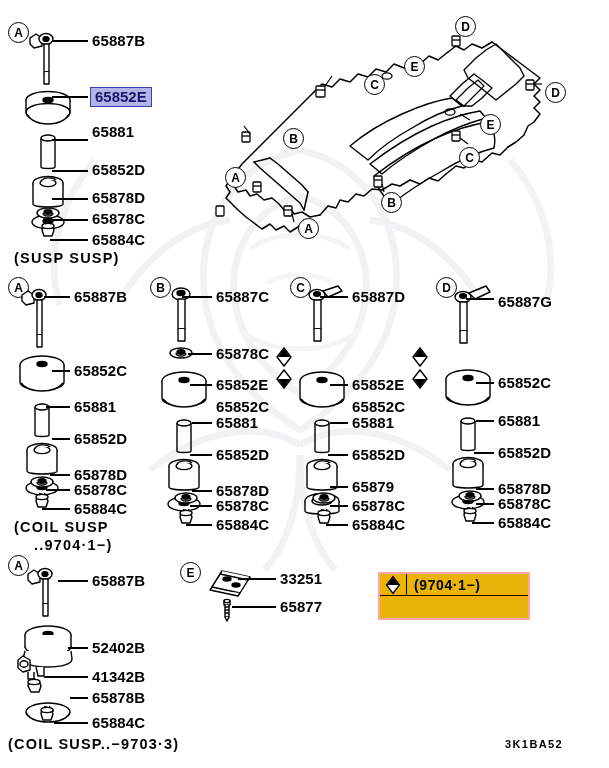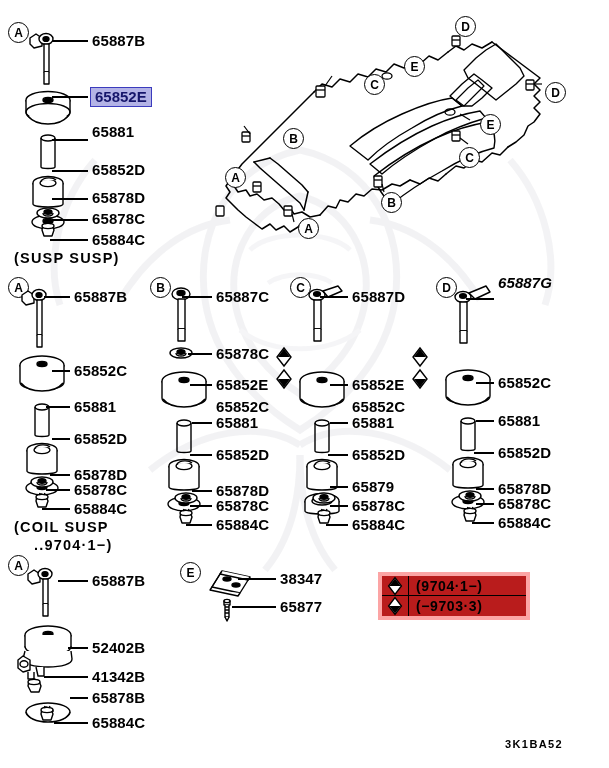--- a/index.html
+++ b/index.html
@@ -29,21 +29,21 @@
 
   
   .lead{position:absolute;background:#000;height:1.6px;}
 
   
   .bub{position:absolute;width:19px;height:19px;border:1.6px solid #000;
        border-radius:50%;background:#fff;font-size:12px;font-weight:700;
        display:flex;align-items:center;justify-content:center;line-height:1;}
 
   
-  .legend{position:absolute;border:4px solid #fca5a5;background:#b91c1c;
+  .legend{position:absolute;border:2px solid #fca5a5;background:#eab308;
           box-sizing:border-box;}
   .legend .row{display:flex;align-items:center;height:50%;box-sizing:border-box;}
   .legend .row.top{border-bottom:1.6px solid #000;}
   .legend .dcell{width:27px;height:100%;border-right:1.6px solid #000;
                  display:flex;align-items:center;justify-content:center;box-sizing:border-box;}
   .legend .tcell{flex:1;display:flex;align-items:center;padding-left:7px;
                  font-size:14px;font-weight:700;letter-spacing:.6px;white-space:nowrap;}
 
   .dia{display:inline-block;width:14px;height:18px;}
   .dia-inline{position:absolute;width:14px;height:18px;}
@@ -495,21 +495,21 @@
   </svg>
 
   <div class="lead" style="left:466px;top:298px;width:28px;"></div>
   <div class="lead" style="left:476px;top:382px;width:18px;"></div>
   <div class="lead" style="left:476px;top:420px;width:18px;"></div>
   <div class="lead" style="left:474px;top:452px;width:20px;"></div>
   <div class="lead" style="left:476px;top:488px;width:18px;"></div>
   <div class="lead" style="left:476px;top:503px;width:18px;"></div>
   <div class="lead" style="left:472px;top:522px;width:22px;"></div>
 
-  <div class="lbl" style="left:498px;top:275px;font-style:italic;">65887G</div>
+  <div class="lbl" style="left:498px;top:294px;">65887G</div>
   <div class="lbl" style="left:498px;top:375px;">65852C</div>
   <div class="lbl" style="left:498px;top:413px;">65881</div>
   <div class="lbl" style="left:498px;top:445px;">65852D</div>
   <div class="lbl" style="left:498px;top:481px;">65878D</div>
   <div class="lbl" style="left:498px;top:496px;">65878C</div>
   <div class="lbl" style="left:498px;top:515px;">65884C</div>
 
   <div class="bub" style="left:8px;top:555px;">A</div>
 
   <svg style="position:absolute;left:16px;top:560px;" width="72" height="175" viewBox="0 0 72 175">
@@ -555,20 +555,21 @@
   <div class="lead" style="left:44px;top:676px;width:44px;"></div>
   <div class="lead" style="left:70px;top:697px;width:18px;"></div>
   <div class="lead" style="left:54px;top:722px;width:34px;"></div>
 
   <div class="lbl" style="left:92px;top:573px;">65887B</div>
   <div class="lbl" style="left:92px;top:640px;">52402B</div>
   <div class="lbl" style="left:92px;top:669px;">41342B</div>
   <div class="lbl" style="left:92px;top:690px;">65878B</div>
   <div class="lbl" style="left:92px;top:715px;">65884C</div>
 
+  <div class="cap" style="left:8px;top:735px;">(COIL SUSP..−9703·3)</div>
 
   <div class="bub" style="left:180px;top:562px;">E</div>
 
   <svg style="position:absolute;left:204px;top:565px;" width="66" height="58" viewBox="0 0 66 58">
     <g stroke="#000" stroke-width="1.4" fill="#fff" stroke-linejoin="round">
 
       <path d="M18 6 L46 12 L36 28 L8 22 Z"></path>
       <path d="M18 6 L16 9 L44 15 L46 12"></path>
       <path d="M16 9 L6 25 L8 22"></path>
       <path d="M6 25 L34 31 L36 28"></path>
@@ -579,39 +580,30 @@
       <ellipse cx="23" cy="36" rx="3" ry="1.6" fill="#fff"></ellipse>
       <path d="M21 40 L21 52 L25 52 L25 40"></path>
       <path d="M21 42 h4 M21 45 h4 M21 48 h4"></path>
       <path d="M21 52 L23 56 L25 52"></path>
     </g>
   </svg>
 
   <div class="lead" style="left:238px;top:578px;width:38px;"></div>
   <div class="lead" style="left:232px;top:606px;width:44px;"></div>
 
-  <div class="lbl" style="left:280px;top:571px;">38347</div>
+  <div class="lbl" style="left:280px;top:571px;">33251</div>
   <div class="lbl" style="left:280px;top:599px;">65877</div>
 
   <div class="legend" style="left:378px;top:572px;width:152px;height:48px;">
     <div class="row top">
       <div class="dcell">
         <svg class="dia" viewBox="0 0 14 18">
           <path d="M7 0.6 L13.4 9 L7 17.4 L0.6 9 Z" fill="#fff" stroke="#000" stroke-width="1.4"></path>
           <path d="M7 1.4 L12.6 9 L1.4 9 Z" fill="#000"></path>
         </svg>
       </div>
       <div class="tcell">(9704·1−)</div>
     </div>
-    <div class="row">
-      <div class="dcell">
-        <svg class="dia" viewBox="0 0 14 18">
-          <path d="M7 0.6 L13.4 9 L7 17.4 L0.6 9 Z" fill="#fff" stroke="#000" stroke-width="1.4"></path>
-          <path d="M1.4 9 L12.6 9 L7 16.6 Z" fill="#000"></path>
-        </svg>
-      </div>
-      <div class="tcell">(−9703·3)</div>
-    </div>
   </div>
 
   <div class="code" style="left:505px;top:738px;">3K1BA52</div>
 
 </div>
 
 </body></html>

